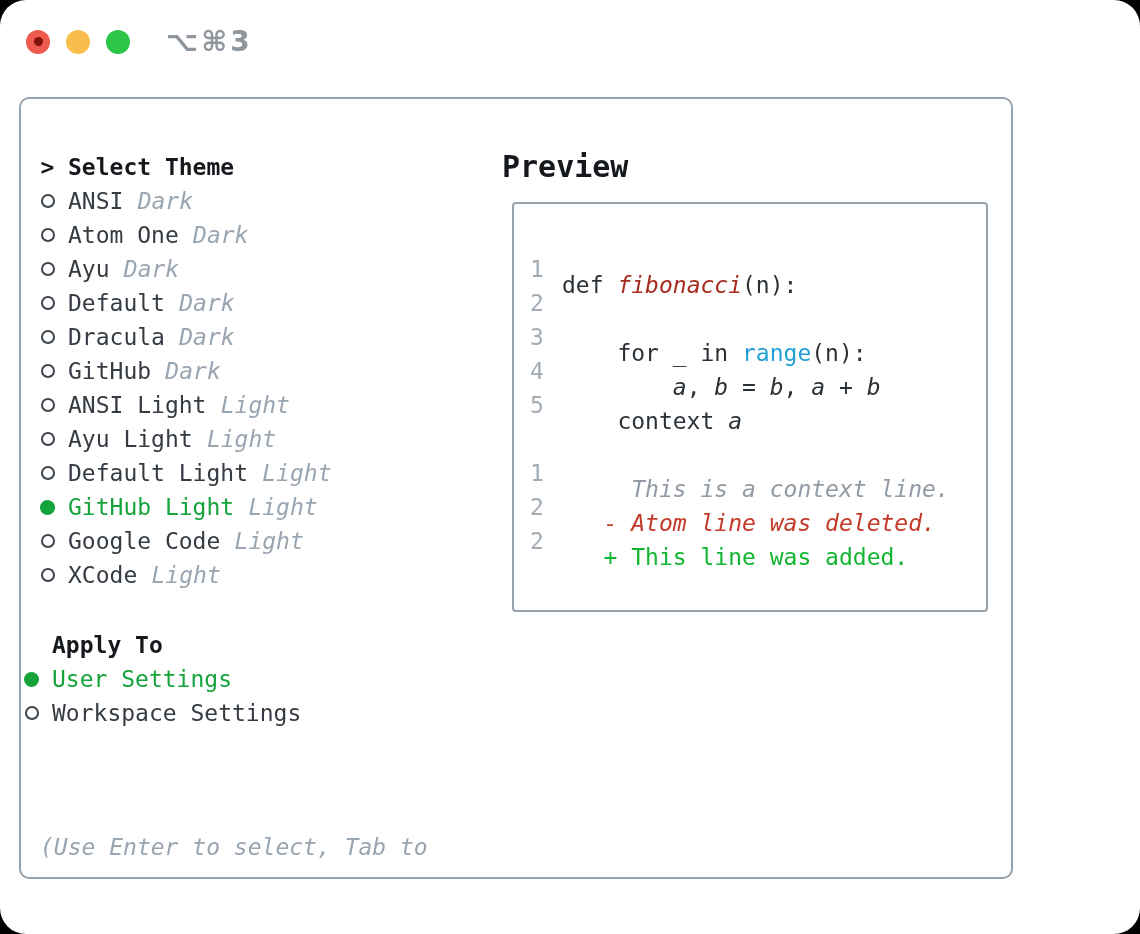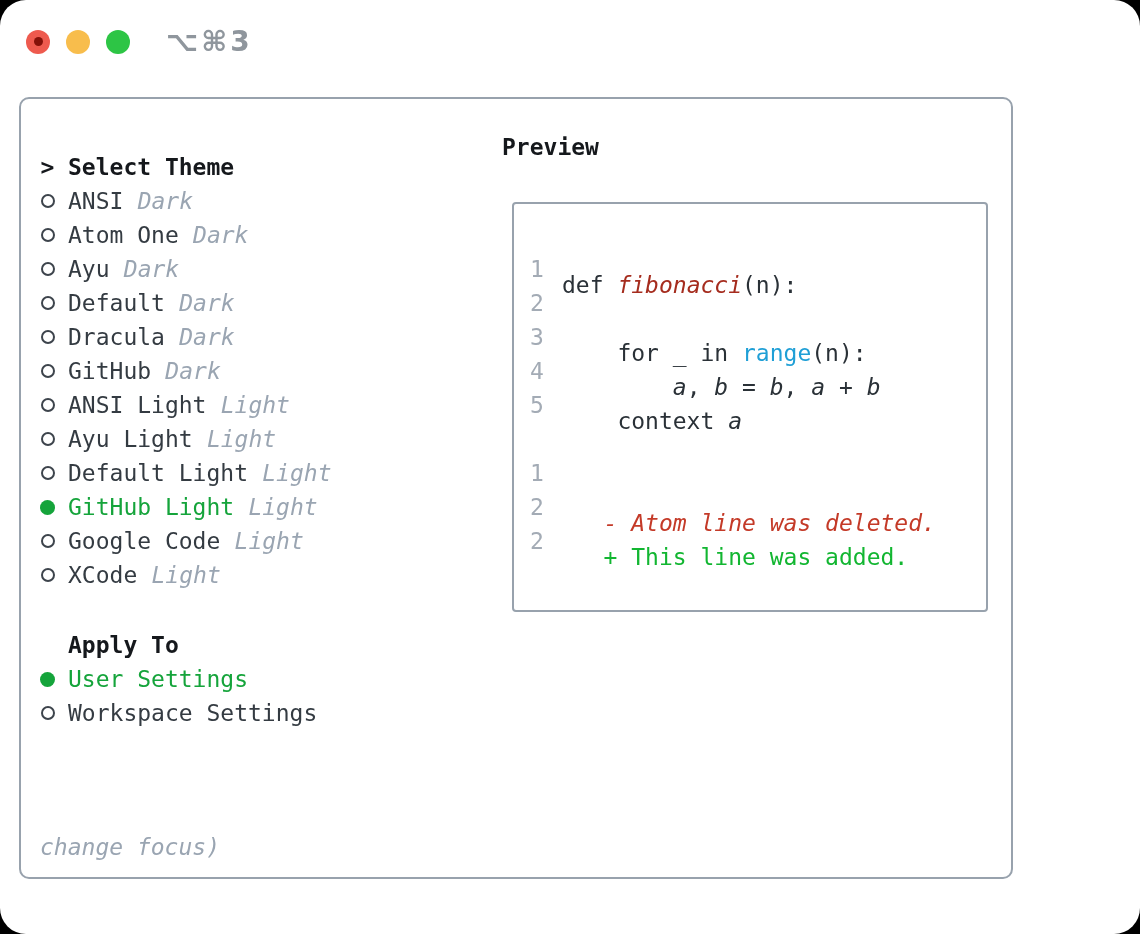--- a/index.html
+++ b/index.html
@@ -66,33 +66,33 @@
     background: var(--accent-green, #15a43b);
   }
   .header-text { font-weight: bold; color: var(--ink, #15181c); }
   .item-name   { color: var(--name-gray, #343b42); }
   .item-name.sel { color: var(--accent-green, #15a43b); }
   .item-variant {
     color: var(--muted-gray, #9aa5b2);
     font-style: italic; margin-left: 0.62em;
   }
   .theme-list { position: absolute; left: 19px; top: 51px; }
-  .apply-list { position: absolute; left: 19px; top: 529px; }
+  .apply-list { position: absolute; left: 3px; top: 529px; }
   .hint {
     position: absolute; left: 19px; top: 663px;
     font-size: 23px; line-height: 34px;
     font-style: italic;
     color: var(--muted-gray, #9aa5b2);
     white-space: pre;
   }
   
   .preview-header {
-    position: absolute; left: 481px; top: 35px;
-    height: 34px; display: flex; align-items: flex-start;
-    font-size: 23px;
+    position: absolute; left: 481px; top: 50px;
+    height: 34px; display: flex; align-items: center;
+    font-size: 30px;
   }
   .preview-box {
     position: absolute; left: 491px; top: 103px;
     width: 476px; height: 410px;
     border: 2px solid var(--border-gray, #98a2ad);
     border-radius: 4px;
     box-sizing: border-box;
     padding: 48px 0 0 16px;
     overflow: hidden;
   }
@@ -154,20 +154,21 @@
       <div class="row">
         <span class="bullet-slot"></span>
         <span class="header-text">Apply To</span>
       </div>
 
     <div class="row"><span class="bullet-slot"><span class="bullet on"></span></span><span class="item-name sel">User Settings</span></div>
         <div class="row"><span class="bullet-slot"><span class="bullet"></span></span><span class="item-name">Workspace Settings</span></div>
       </div>
 
     <div class="hint">
+      <div>(Use Enter to select, Tab to</div>
       <div>change focus)</div>
     </div>
 
     <div class="preview-header">
       <span class="header-text">Preview</span>
     </div>
 
     <div class="preview-box" id="preview-box">
 
     <div class="code-line">
@@ -188,20 +189,21 @@
         <div class="code-line">
           <span class="ln">5</span>
           <span class="code-text"><span class="tk-plain">    context </span><span class="tk-var">a</span></span>
         </div>
         <div class="code-line">
           <span class="ln"></span>
           <span class="code-text"></span>
         </div>
         <div class="code-line">
           <span class="ln">1</span>
+          <span class="code-text"><span class="tk-context">     This is a context line.</span></span>
         </div>
         <div class="code-line">
           <span class="ln">2</span>
           <span class="code-text"><span class="tk-deleted">   - Atom line was deleted.</span></span>
         </div>
         <div class="code-line">
           <span class="ln">2</span>
           <span class="code-text"><span class="tk-added">   + This line was added.</span></span>
         </div>
       </div>

